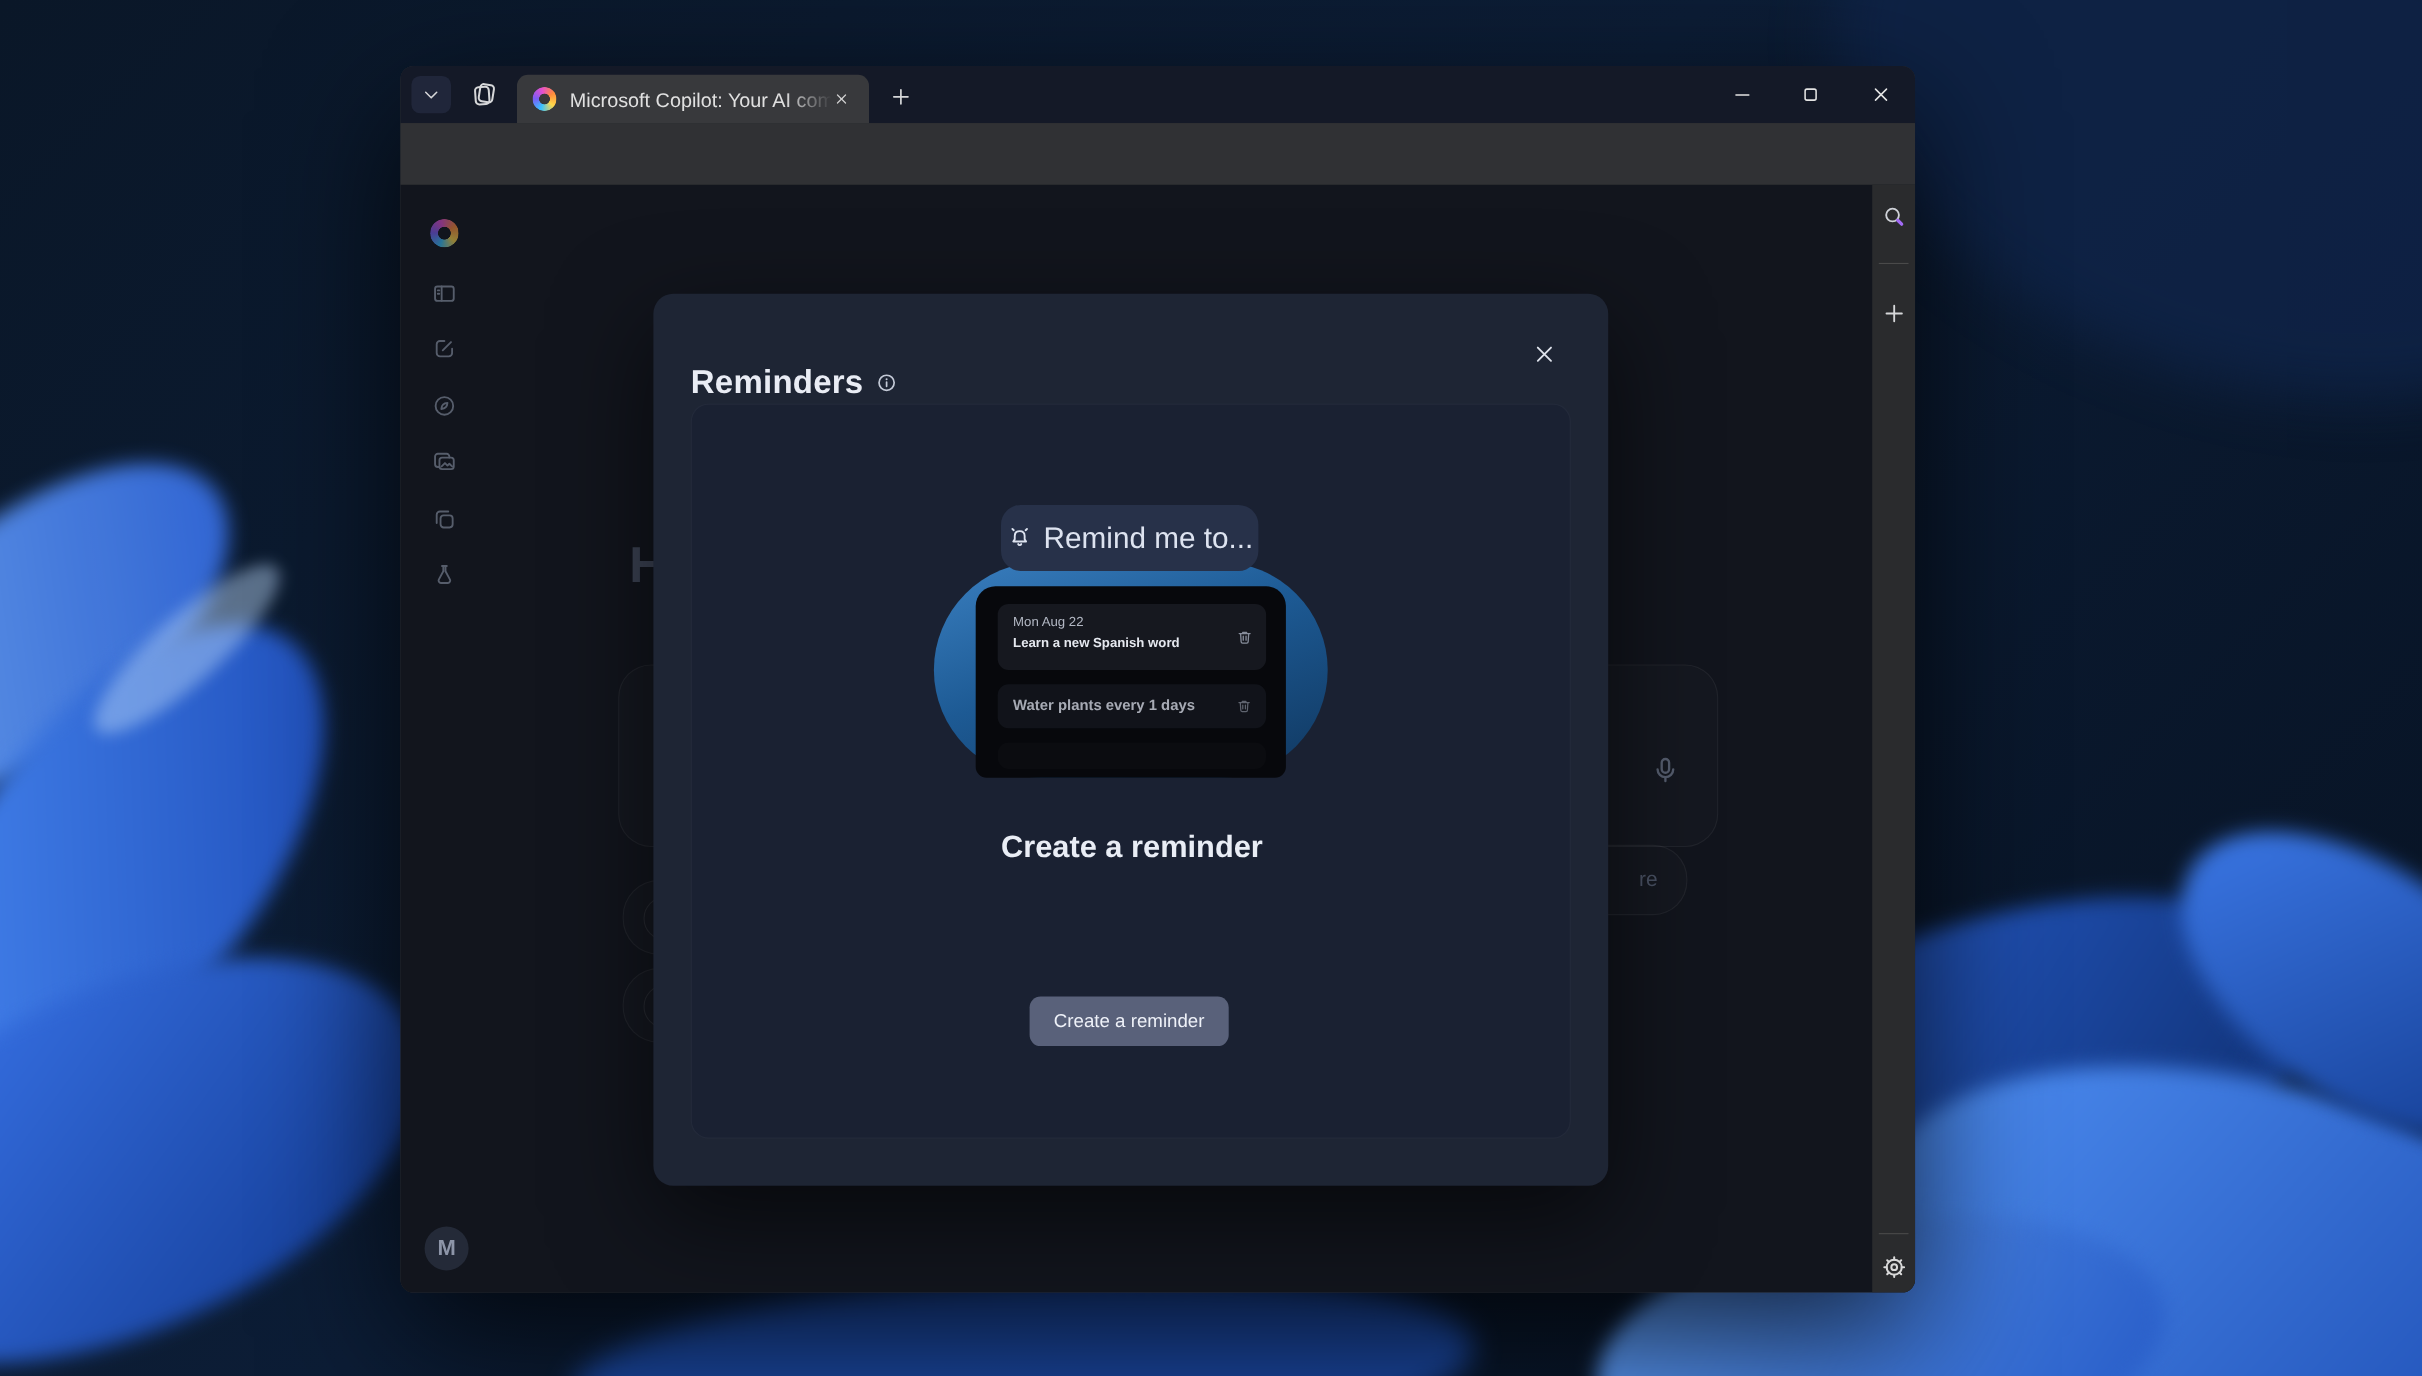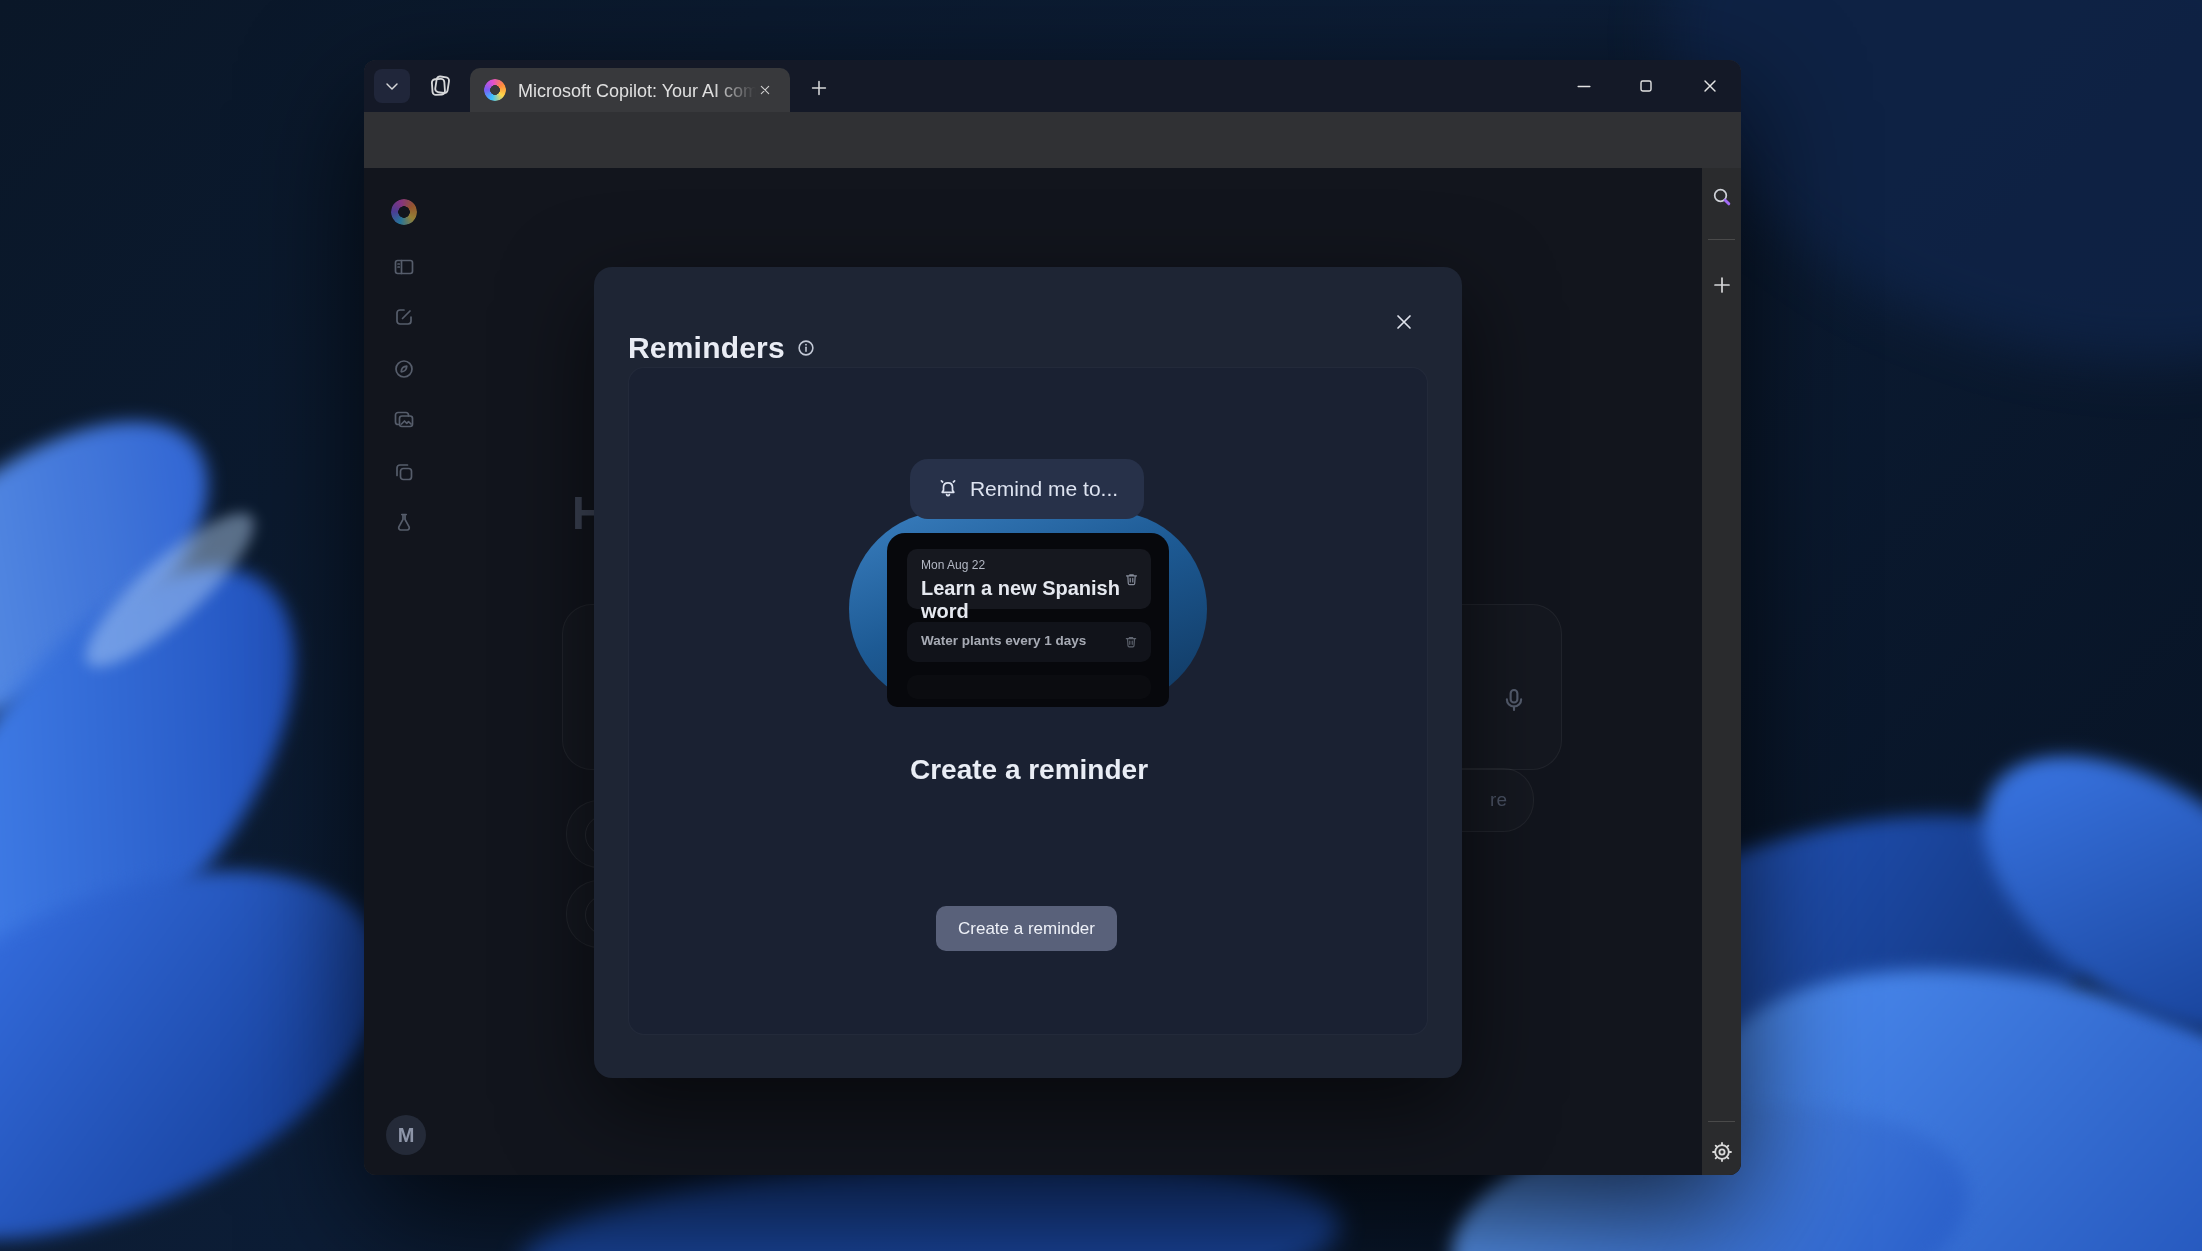--- a/index.html
+++ b/index.html
@@ -44,21 +44,21 @@
     background:var(--modal_bg);box-shadow:0 30px 90px rgba(0,0,0,.6);}
   #mtitle{position:absolute;left:34px;top:34px;display:flex;align-items:center;gap:10px;color:#e9ecf4;margin-top:30px;}
   #mtitle .t{font-size:30px;font-weight:bold;letter-spacing:.2px;}
   .mclose{position:absolute;left:792px;top:37px;width:36px;height:36px;color:#dfe3ec;}
   #mcard{position:absolute;left:34px;top:100px;width:800px;height:668px;border-radius:16px;
     background:var(--modal_card_bg);border:1px solid rgba(255,255,255,.045);box-sizing:border-box;}
   .blueblob{position:absolute;left:220px;top:143px;width:358px;height:196px;border-radius:100px;
     background:linear-gradient(160deg,var(--illu_blue_top) 0%,#1d5a94 45%,var(--illu_blue_bottom) 100%);}
   .pill{position:absolute;left:281px;top:91px;width:234px;height:60px;border-radius:18px;background:var(--pill_bg);
     display:flex;align-items:center;justify-content:center;gap:10px;color:#dde3f0;}
-  .pill .lbl{font-size:21px;font-weight:500;}
+  .pill .lbl{font-size:27px;font-weight:500;}
   .phone{position:absolute;left:258px;top:165px;width:282px;height:174px;background:var(--phone_bg);border-radius:18px 18px 10px 10px;}
   .remrow{position:absolute;left:20px;width:244px;background:var(--reminder_bg);border-radius:10px;}
   .trash{position:absolute;right:11px;width:18px;height:18px;color:#878d9b;}
   .mheading{position:absolute;left:0;top:386px;width:800px;text-align:center;font-size:28px;font-weight:bold;color:var(--heading_text);}
   .msub{position:absolute;left:170px;top:432px;width:460px;text-align:center;font-size:18px;line-height:1.55;color:var(--subtitle_text);}
   .mbtn{position:absolute;left:307px;top:538px;width:181px;height:45px;border-radius:10px;background:var(--button_bg);
     display:flex;align-items:center;justify-content:center;font-size:17px;color:#eef1f8;}
 </style>
 </head>
 <body>
@@ -302,21 +302,21 @@
               <path class="oicon" d="M6 6l12 12M18 6L6 18"></path>
             </svg>
         </div>
 
         <div id="mcard">
           <div class="blueblob"></div>
 
           <div class="phone">
             <div class="remrow" style="top:16px;height:60px;">
               <div style="position:absolute;left:14px;top:9px;font-size:12px;color:#b3b8c4;">Mon Aug 22</div>
-              <div style="position:absolute;left:14px;top:28px;font-size:20px;font-weight:600;color:#e5e8ef;">Learn a new Spanish word</div>
+              <div style="position:absolute;left:14px;top:28px;font-size:12px;font-weight:600;color:#e5e8ef;">Learn a new Spanish word</div>
               <div class="trash ico" style="top:21px;">
                 <svg width="17" height="17" viewBox="0 0 24 24">
                     <path class="oicon" d="M5 7h14M9.5 7V5.5h5V7M6.8 7l.7 10.6a1.8 1.8 0 0 0 1.8 1.7h5.4a1.8 1.8 0 0 0 1.8-1.7L17.2 7M10.2 10.5v5M13.8 10.5v5"></path>
                   </svg>
               </div>
             </div>
             <div class="remrow" style="top:89px;height:40px;background:#13161d;opacity:.85;">
               <div style="position:absolute;left:14px;top:11px;font-size:13.5px;font-weight:600;color:#c3c7d2;">Water plants every 1 days</div>
               <div class="trash ico" style="top:11px;opacity:.8;">
                 <svg width="16" height="16" viewBox="0 0 24 24">

